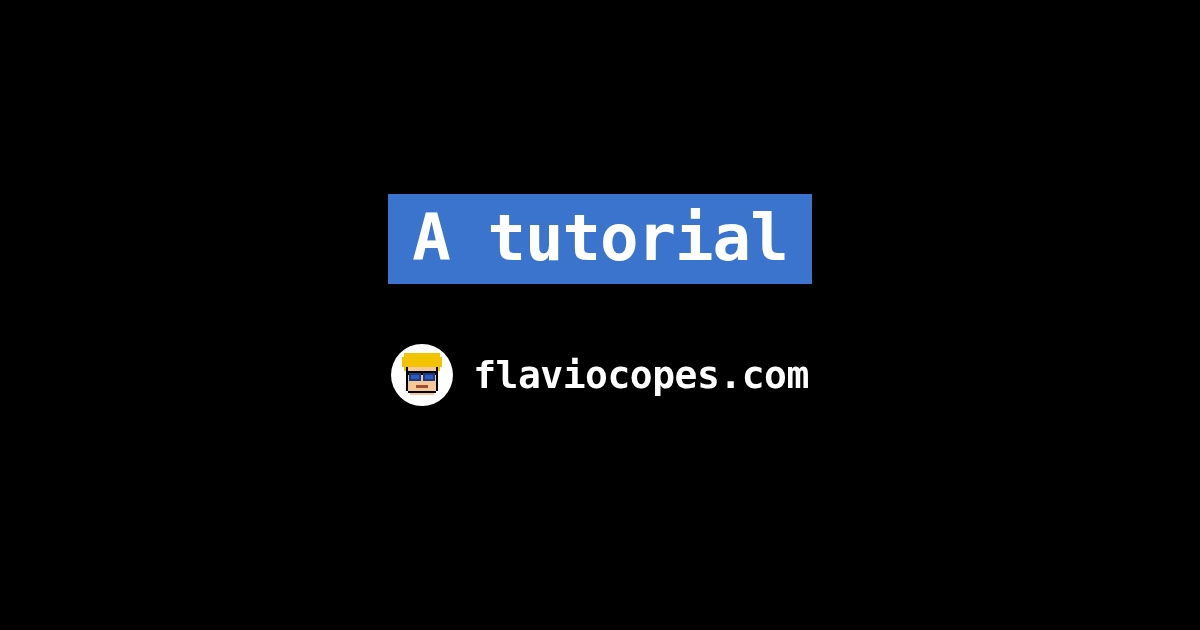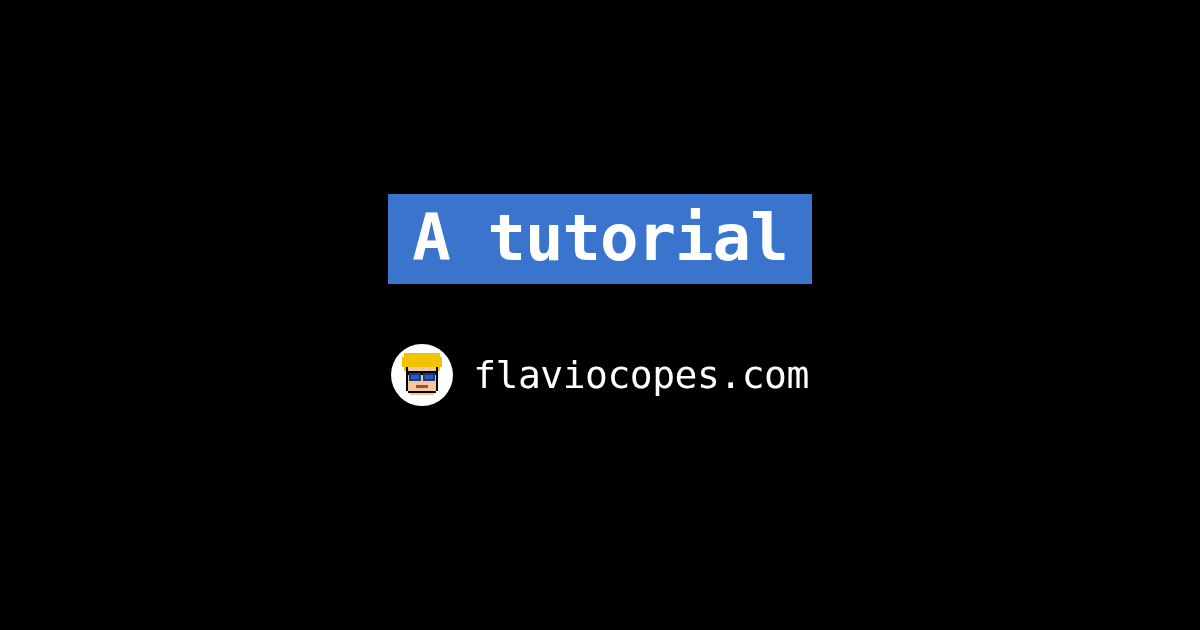--- a/index.html
+++ b/index.html
@@ -51,21 +51,21 @@
       overflow: hidden;
       position: relative;
     }
     .avatar svg {
       width: 56px;
       height: 56px;
     }
     .site-name {
       color: #ffffff;
       font-size: 38px;
-      font-weight: 400;
+      font-weight: 700;
       letter-spacing: -0.5px;
     }
   </style>
 </head>
 <body>
 
 <div class="title-container">
   <div class="title-line">A tutorial</div>
 </div>
 

